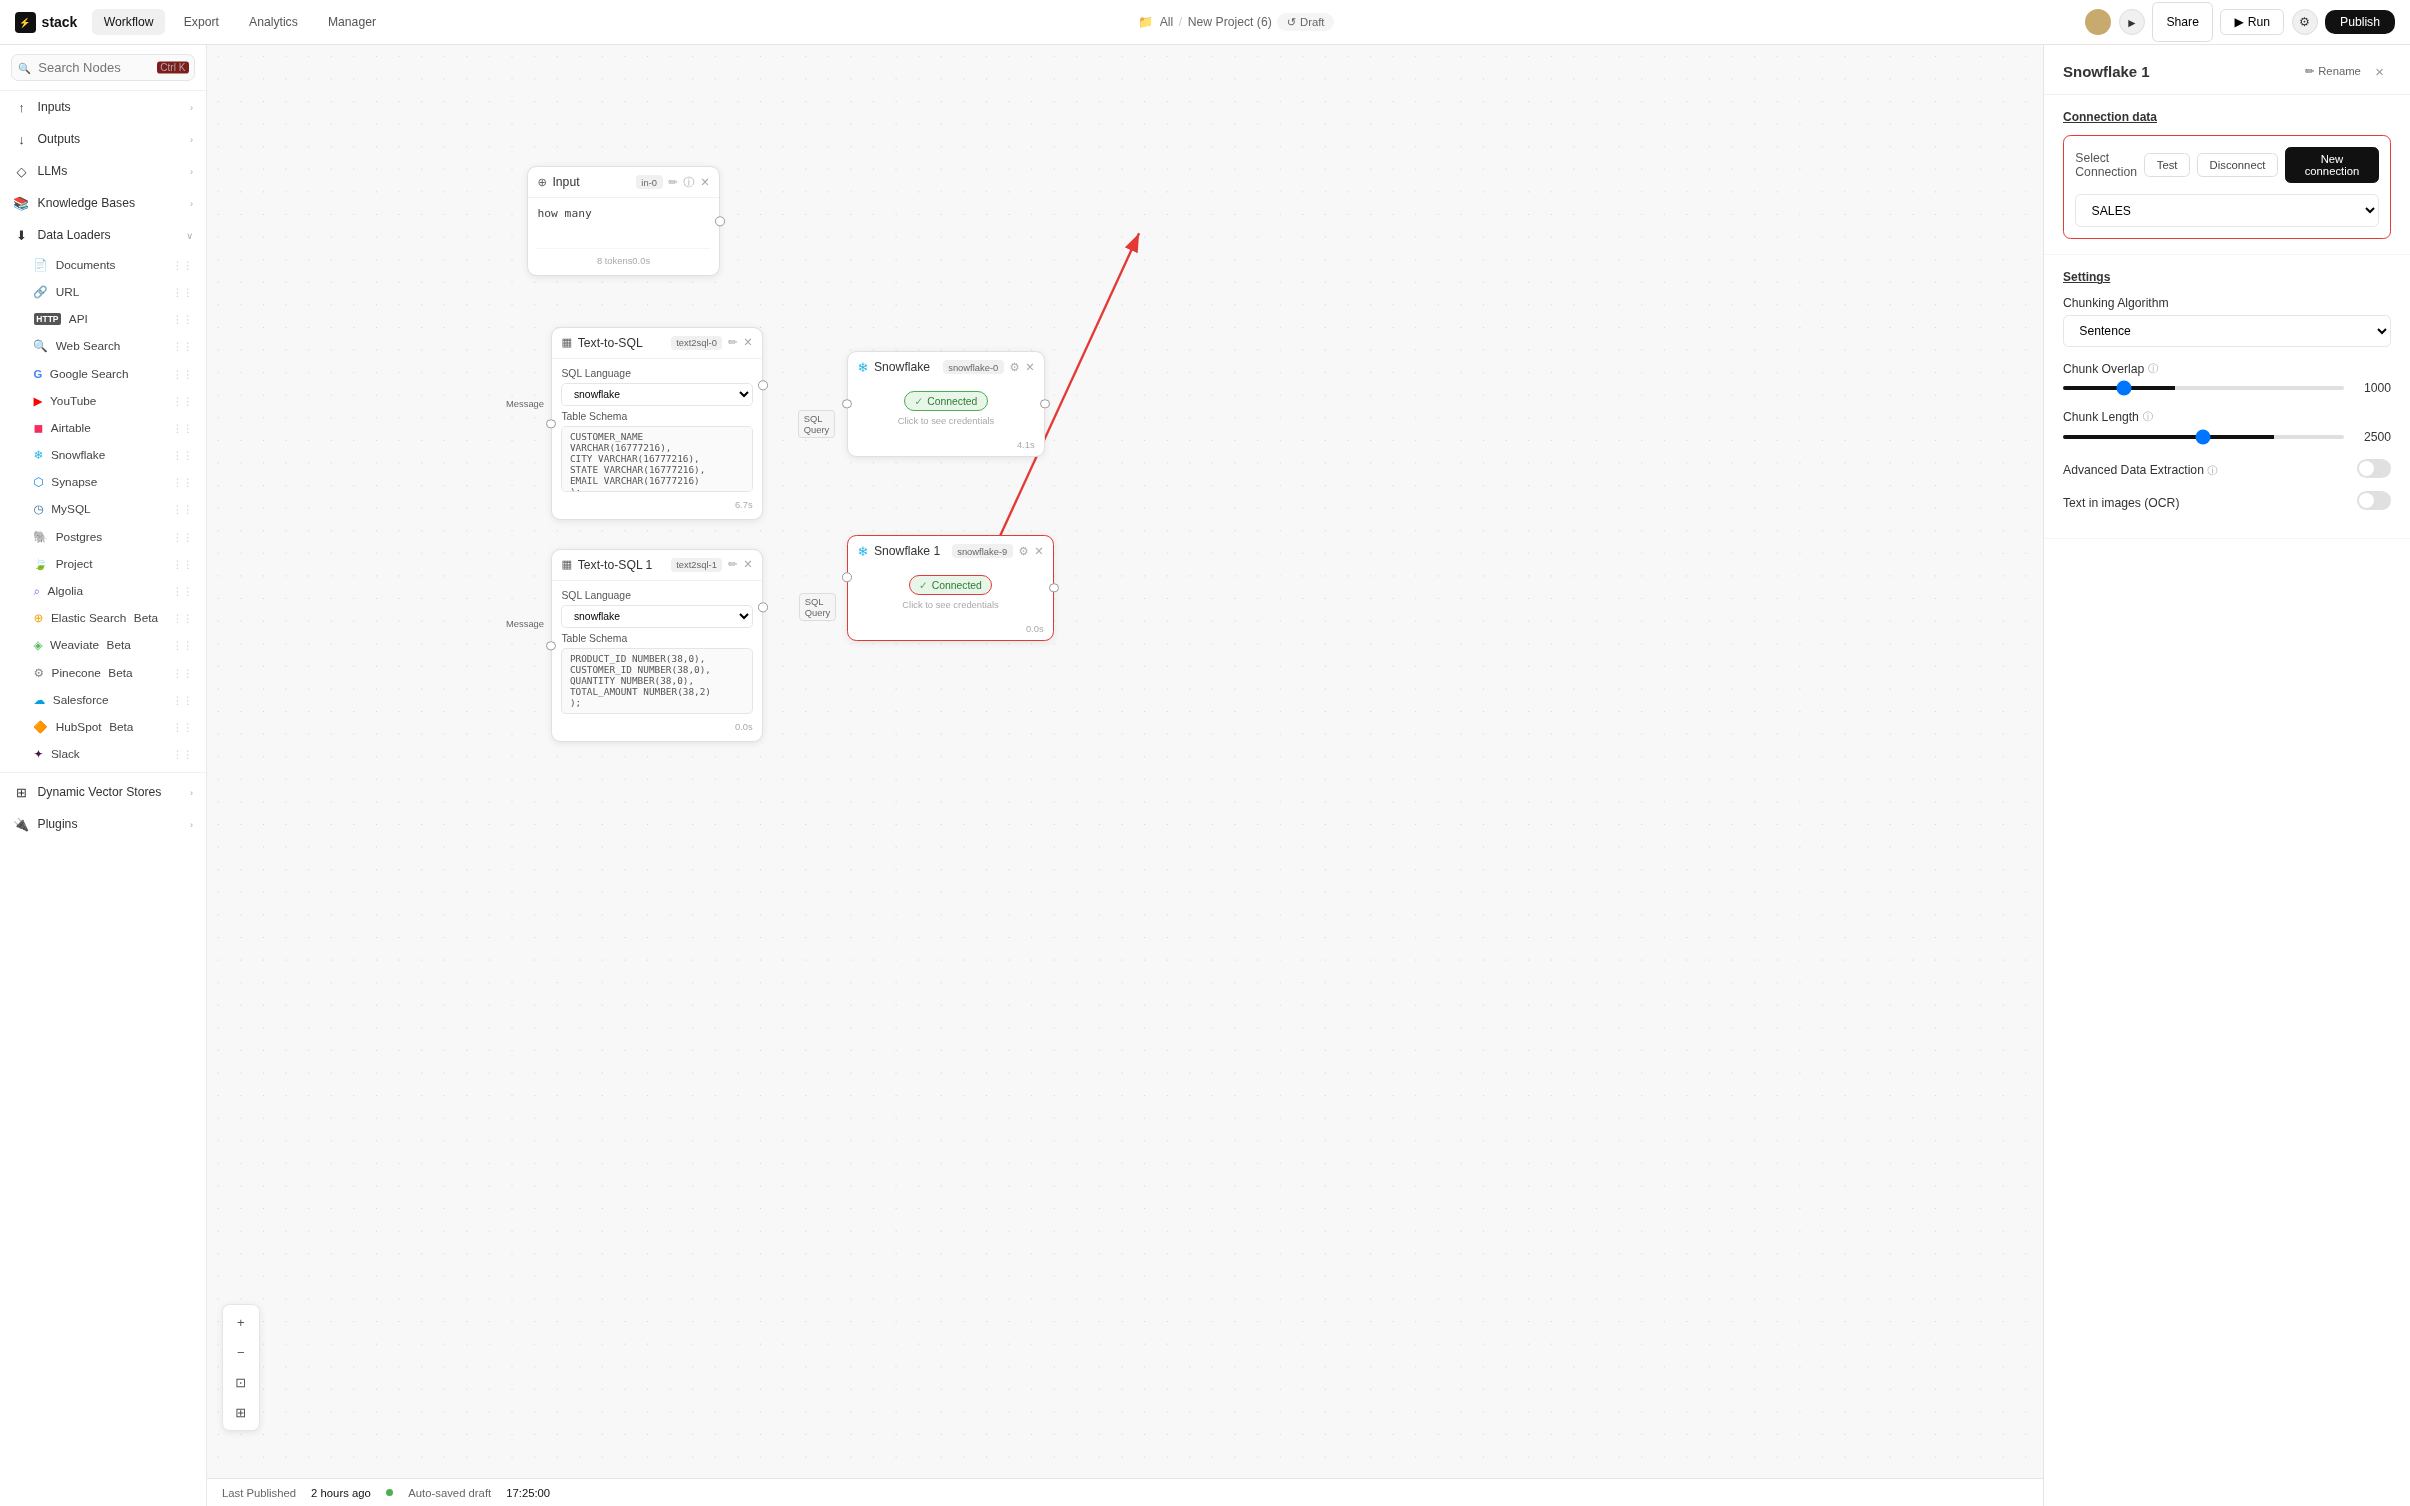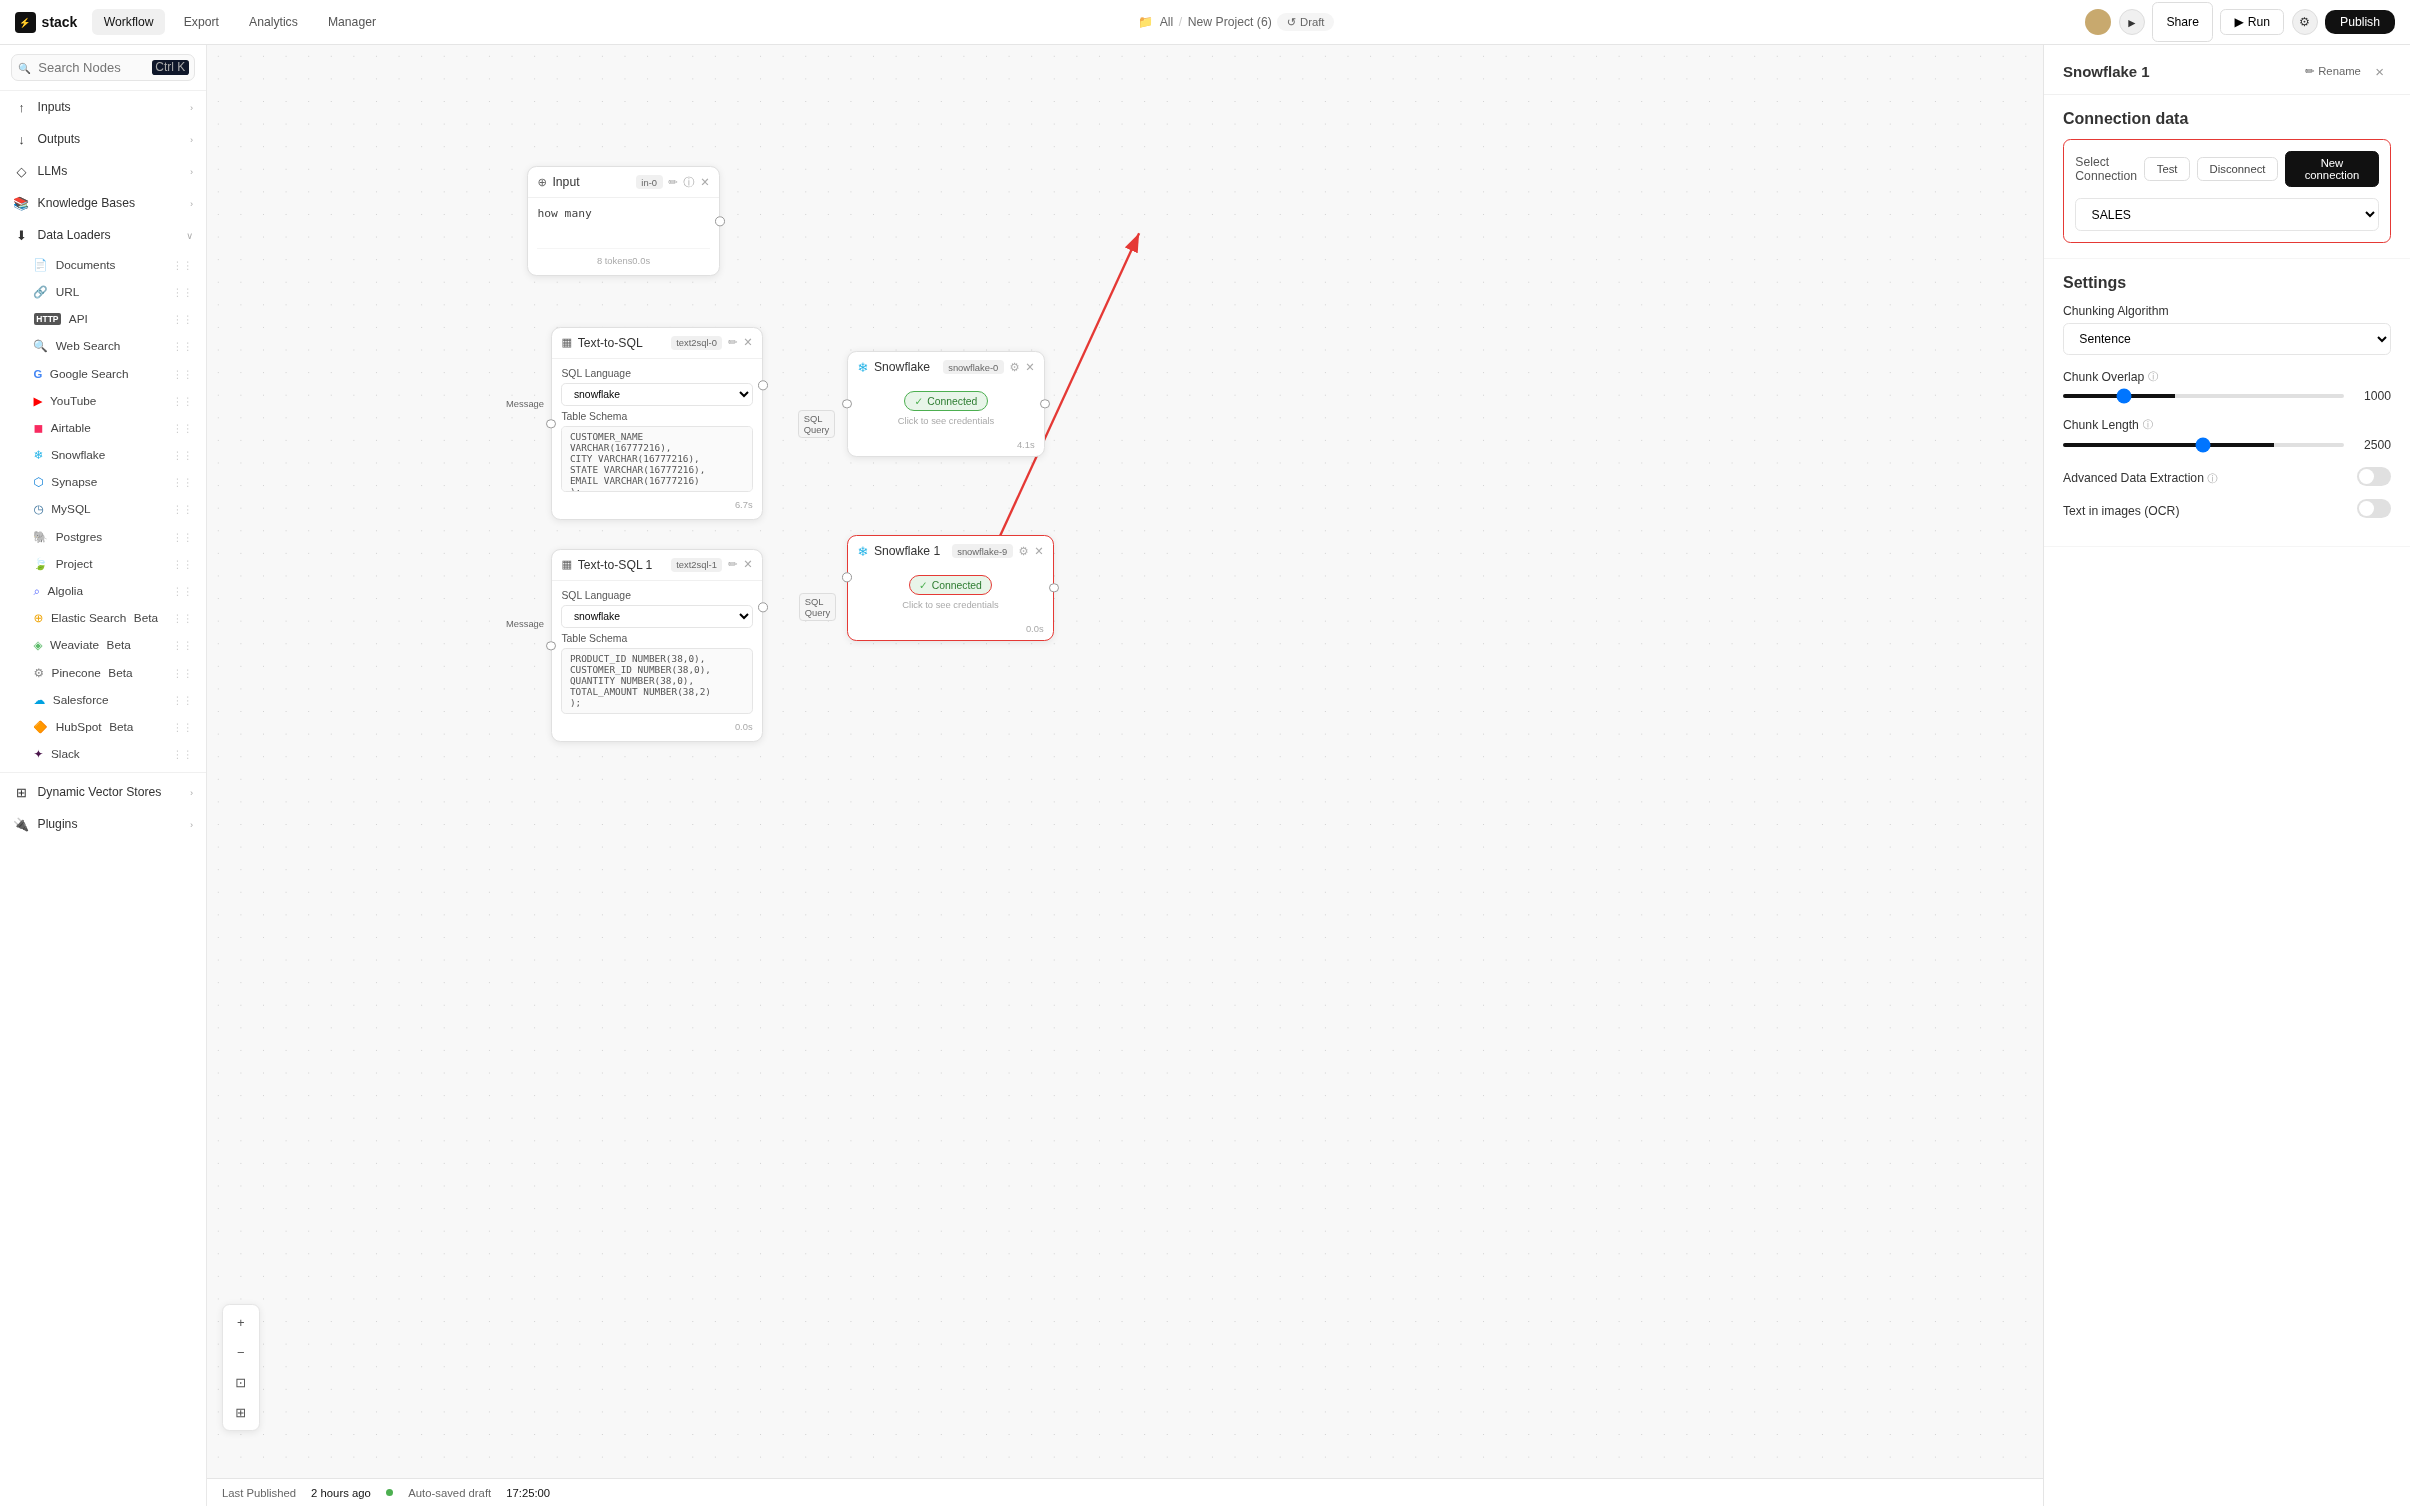--- a/index.html
+++ b/index.html
@@ -24,21 +24,21 @@
 
     
     .main-layout { display: flex; flex: 1; overflow: hidden; }
 
     
     .sidebar { width: 207px; background: #fff; border-right: 0.9px solid #e8e8e8; display: flex; flex-direction: column; overflow-y: auto; flex-shrink: 0; }
     .sidebar-search { padding: 9.4px 11.3px; border-bottom: 0.9px solid #f0f0f0; }
     .sidebar-search input { width: 100%; padding: 4.7px 9.4px 4.7px 26px; border: 0.9px solid #e5e5e5; border-radius: 7px; font-size: 13px; background: #fafafa; color: #666; }
     .search-wrap { position: relative; }
     .search-wrap .s-icon { position: absolute; left: 7.5px; top: 50%; transform: translateY(-50%); color: #999; font-size: 10.4px; }
-    .search-wrap .ctrl-badge { position: absolute; right: 5.6px; top: 50%; transform: translateY(-50%); font-size: 12px; color: #aaa; background: #0f172a; border-radius: 2.8px; padding: 0.9px 3.8px; }
+    .search-wrap .ctrl-badge { position: absolute; right: 5.6px; top: 50%; transform: translateY(-50%); font-size: 10px; color: #aaa; background: #7f1d1d; border-radius: 2.8px; padding: 0.9px 3.8px; }
 
     .sidebar-section { padding: 0; }
     .sidebar-item { display: flex; align-items: center; padding: 7.5px 13px; cursor: pointer; color: #333; font-size: 12.2px; gap: 7.5px; }
     .sidebar-item .item-icon { width: 17px; height: 17px; display: flex; align-items: center; justify-content: center; font-size: 13px; flex-shrink: 0; }
     .sidebar-item .item-label { flex: 1; }
     .sidebar-item .chevron { color: #aaa; font-size: 9.4px; margin-left: auto; }
     .sidebar-divider { border: none; border-top: 0.9px solid #f0f0f0; margin: 3.8px 0; }
     .sub-items { padding-left: 7.5px; }
     .sub-item { display: flex; align-items: center; padding: 6.6px 13px 6.6px 26px; cursor: pointer; color: #444; font-size: 11.8px; gap: 7.5px; }
     .sub-item .drag-handle { color: #ccc; font-size: 10.4px; margin-left: auto; }
@@ -91,21 +91,21 @@
     .arrow-overlay { position: absolute; top: 0; left: 0; width: 100%; height: 100%; pointer-events: none; }
 
     
     .right-panel { width: 367px; background: #fff; border-left: 0.9px solid #e5e5e5; display: flex; flex-direction: column; flex-shrink: 0; overflow-y: auto; }
     .panel-header { display: flex; align-items: center; padding: 15px 19px 11.3px; border-bottom: 0.9px solid #f0f0f0; }
     .panel-title { font-size: 15px; font-weight: 600; flex: 1; }
     .panel-rename { color: #666; font-size: 11.3px; cursor: pointer; display: flex; align-items: center; gap: 3.8px; }
     .panel-close { width: 22.6px; height: 22.6px; display: flex; align-items: center; justify-content: center; cursor: pointer; color: #999; font-size: 15px; margin-left: 7.5px; }
 
     .panel-section { padding: 15px 19px; border-bottom: 0.9px solid #f5f5f5; }
-    .panel-section-title { font-size: 16px; font-weight: 600; margin-bottom: 11.3px; }
+    .panel-section-title { font-size: 12px; font-weight: 600; margin-bottom: 11.3px; text-decoration: underline; }
 
     .connection-box { border: 1.9px solid #e53935; border-radius: 7.5px; padding: 11.3px; }
     .connection-actions { display: flex; align-items: center; gap: 7.5px; margin-bottom: 11.3px; }
     .conn-label { font-size: 12.2px; color: #555; flex: 1; }
     .conn-btn { padding: 4.7px 11.3px; border: 0.9px solid #ddd; border-radius: 5.6px; font-size: 11.3px; background: #fff; cursor: pointer; color: #444; }
     .conn-btn-primary { background: #111; color: #fff; border-color: #111; }
     .conn-select { width: 100%; padding: 7.5px 11.3px; border: 0.9px solid #e5e5e5; border-radius: 5.6px; font-size: 12.2px; background: #fff; }
 
     .setting-row { margin-bottom: 15px; }
     .setting-label { font-size: 12.2px; color: #333; margin-bottom: 5.6px; display: flex; align-items: center; gap: 3.8px; }

